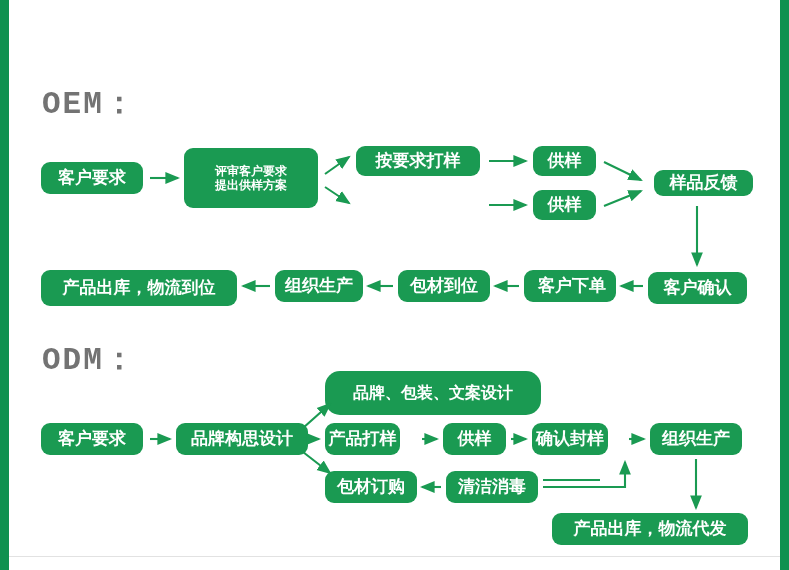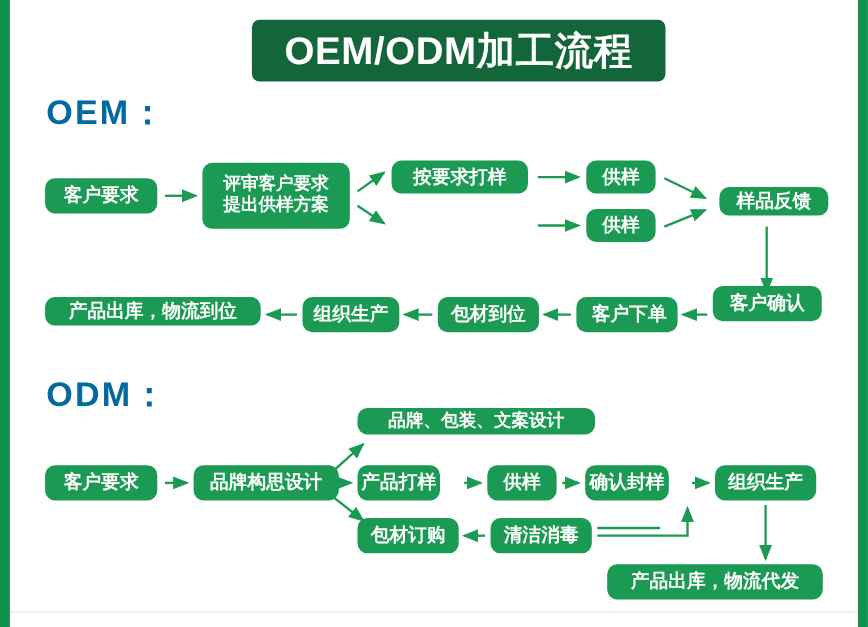--- a/index.html
+++ b/index.html
@@ -40,22 +40,22 @@
     font-size: 35px;
     font-weight: bold;
     letter-spacing: 0.5px;
     line-height: 1;
     white-space: nowrap;
   }
 
   
   .section-label {
     position: absolute;
-    color: #0369a1;
-    font-family: Liberation Sans, sans-serif;
+    color: #737373;
+    font-family: Liberation Mono, monospace;
     font-size: 31px;
     font-weight: bold;
     letter-spacing: 2px;
     white-space: nowrap;
   }
 
   
   .node {
     position: absolute;
     background: #1a9a52;
@@ -64,67 +64,64 @@
     display: flex;
     align-items: center;
     justify-content: center;
     text-align: center;
     font-size: 17px;
     font-weight: bold;
     line-height: 1.15;
     white-space: nowrap;
     padding: 0 7px;
   }
-  .node.two-line { white-space: normal; line-height: 1.18; font-size: 16px; }
+  .node.two-line { white-space: normal; line-height: 1.18; font-size: 12px; }
   .node.small { font-size: 16px; }
 
   
   .conn { position: absolute; }
   .conn svg { display: block; overflow: visible; }
 </style>
 </head>
 <body>
 
 <div id="page">
 
   <div class="rail rail-left"></div>
   <div class="rail rail-right"></div>
   <div class="bottom-rule"></div>
 
-  <div class="title-banner">
-    <span class="title-text">OEM/ODM加工流程</span>
-  </div>
 
   <div class="section-label" style="left:42px; top:82px;">OEM：</div>
 
   <div class="node" style="left:41px; top:162px; width:102px; height:32px;">客户要求</div>
 
   <div class="node two-line" style="left:184px; top:148px; width:134px; height:60px; flex-direction:column;">
     <span>评审客户要求</span>
     <span>提出供样方案</span>
   </div>
 
   <div class="node" style="left:356px; top:146px; width:124px; height:30px;">按要求打样</div>
 
 
   <div class="node" style="left:533px; top:146px; width:63px; height:30px;">供样</div>
 
   <div class="node" style="left:533px; top:190px; width:63px; height:30px;">供样</div>
 
   <div class="node" style="left:654px; top:170px; width:99px; height:26px;">样品反馈</div>
 
-  <div class="node" style="left:648px; top:260px; width:99px; height:32px;">客户确认</div>
+  <div class="node" style="left:648px; top:272px; width:99px; height:32px;">客户确认</div>
 
   <div class="node" style="left:524px; top:270px; width:92px; height:32px;padding-left:11px;">客户下单</div>
 
   <div class="node" style="left:398px; top:270px; width:92px; height:32px;">包材到位</div>
 
   <div class="node" style="left:275px; top:270px; width:88px; height:32px;">组织生产</div>
 
-  <div class="node" style="left:41px; top:270px; width:196px; height:26px;">产品出库，物流到位</div>
+  <div class="node" style="left:41px; top:270px; width:196px; height:36px;">产品出库，物流到位</div>
 
   <div class="conn" style="left:0; top:0; width:789px; height:570px;">
     <svg width="789" height="570" viewBox="0 0 789 570">
       <defs>
         <marker id="ah" markerWidth="7" markerHeight="7" refX="6" refY="3.2" orient="auto">
           <path d="M0,0.4 L7,3.2 L0,6 z" fill="#1a9a52"></path>
         </marker>
       </defs>
       <g stroke="#1a9a52" stroke-width="2.1" fill="none" marker-end="url(#ah)">
 
@@ -154,21 +151,21 @@
       </g>
     </svg>
   </div>
 
   <div class="section-label" style="left:42px; top:338px;">ODM：</div>
 
   <div class="node" style="left:41px; top:423px; width:102px; height:32px;">客户要求</div>
 
   <div class="node" style="left:176px; top:423px; width:132px; height:32px;">品牌构思设计</div>
 
-  <div class="node small" style="left:325px; top:371px; width:216px; height:24px;">品牌、包装、文案设计</div>
+  <div class="node small" style="left:325px; top:371px; width:216px; height:44px;border-radius:15px;">品牌、包装、文案设计</div>
 
   <div class="node" style="left:325px; top:423px; width:75px; height:32px;">产品打样</div>
 
   <div class="node" style="left:443px; top:423px; width:63px; height:32px;">供样</div>
 
   <div class="node" style="left:532px; top:423px; width:76px; height:32px;">确认封样</div>
 
   <div class="node" style="left:650px; top:423px; width:92px; height:32px;">组织生产</div>
 
   <div class="node" style="left:325px; top:471px; width:92px; height:32px;">包材订购</div>

